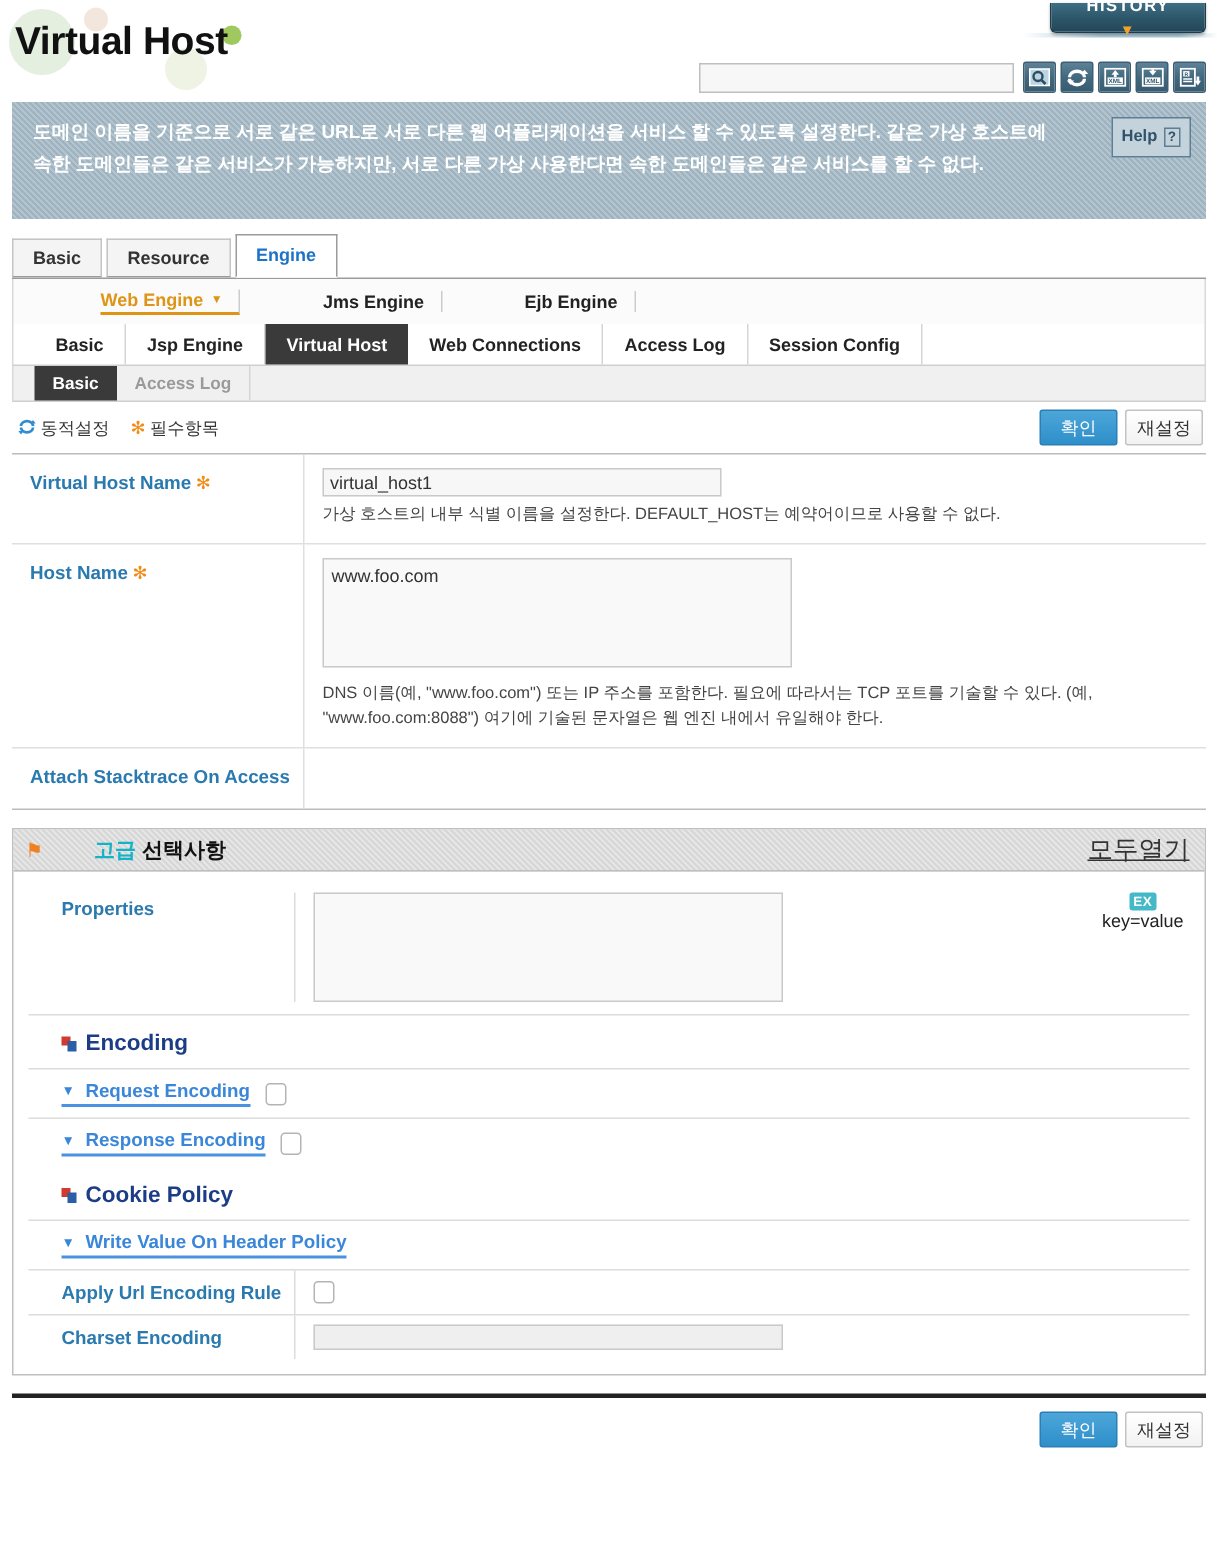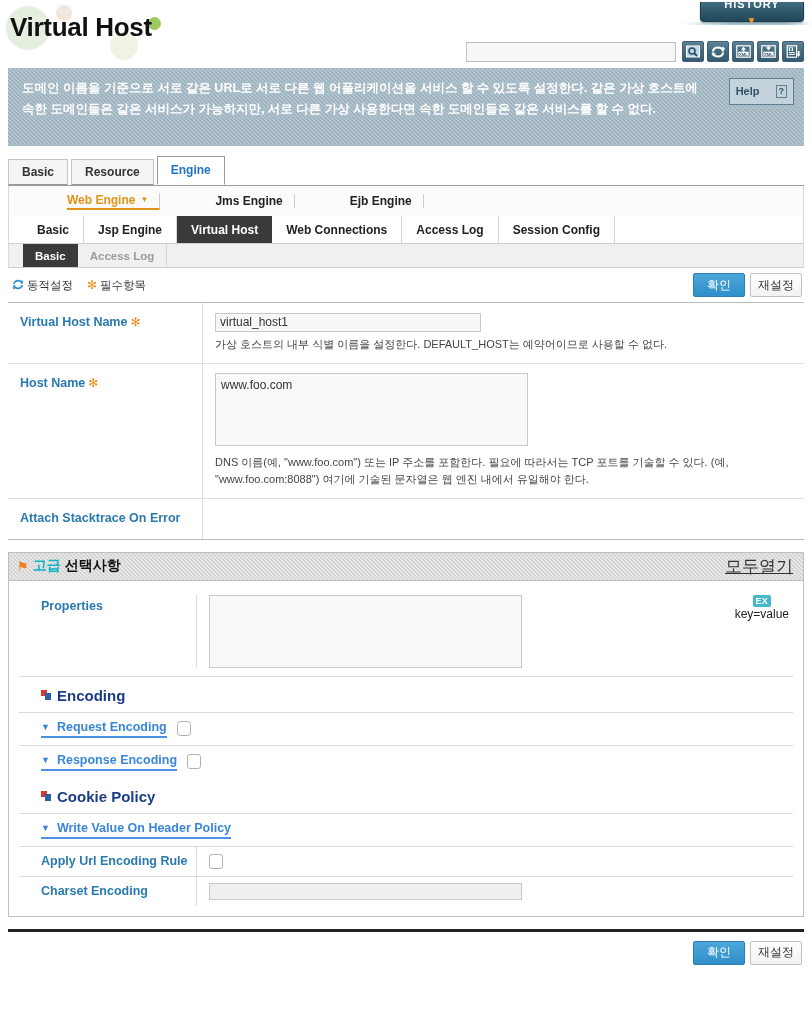--- a/index.html
+++ b/index.html
@@ -106,21 +106,21 @@
     position: absolute;
     right: 10px; top: 10px;
     padding: 2px 6px;
     background: #c3d2db;
     border: 1px solid #5d7f93;
     color: #315268;
     font-size: 11px;
     font-weight: bold;
     display: flex;
     align-items: center;
-    gap: 16px;
+    gap: 4px;
   }
   .qbox {
     display: inline-block;
     border: 1px solid #5d7f93;
     padding: 0 2px;
     line-height: 11px;
     font-size: 9px;
   }
 
   
@@ -360,21 +360,21 @@
     border-bottom: 1px solid #bfbfbf;
   }
   .adv-title {
     font-size: 14px;
     font-weight: bold;
     color: #111111;
     display: flex;
     align-items: center;
     gap: 4px;
   }
-  .adv-title .kw { color: #14b3c6; }
+  .adv-title .kw { color: #14b3c6; padding-left: 30px; }
   .pin {
     color: #f08020;
     font-size: 13px;
     font-weight: bold;
     line-height: 1;
   }
   .adv-openall {
     margin-left: auto;
     font-size: 17px;
     color: #333333;
@@ -655,21 +655,21 @@
     <div class="flabel">
       <span>Host Name</span><span class="asterisk">✻</span>
     </div>
     <div class="fbody">
       <textarea class="ta" style="">www.foo.com</textarea>
       <div class="fhint">DNS 이름(예, "www.foo.com") 또는 IP 주소를 포함한다. 필요에 따라서는 TCP 포트를 기술할 수 있다. (예, "www.foo.com:8088") 여기에 기술된 문자열은 웹 엔진 내에서 유일해야 한다.</div>
     </div>
   </div>
 
   <div class="frow">
-    <div class="flabel">Attach Stacktrace On Error</div>
+    <div class="flabel">Attach Stacktrace On Access</div>
   </div>
 
 </div>
 
 <div class="adv">
   <div class="adv-head">
     <div class="adv-title">
       <span class="pin">⚑</span>
       <span class="kw">고급</span>
       <span>선택사항</span>

